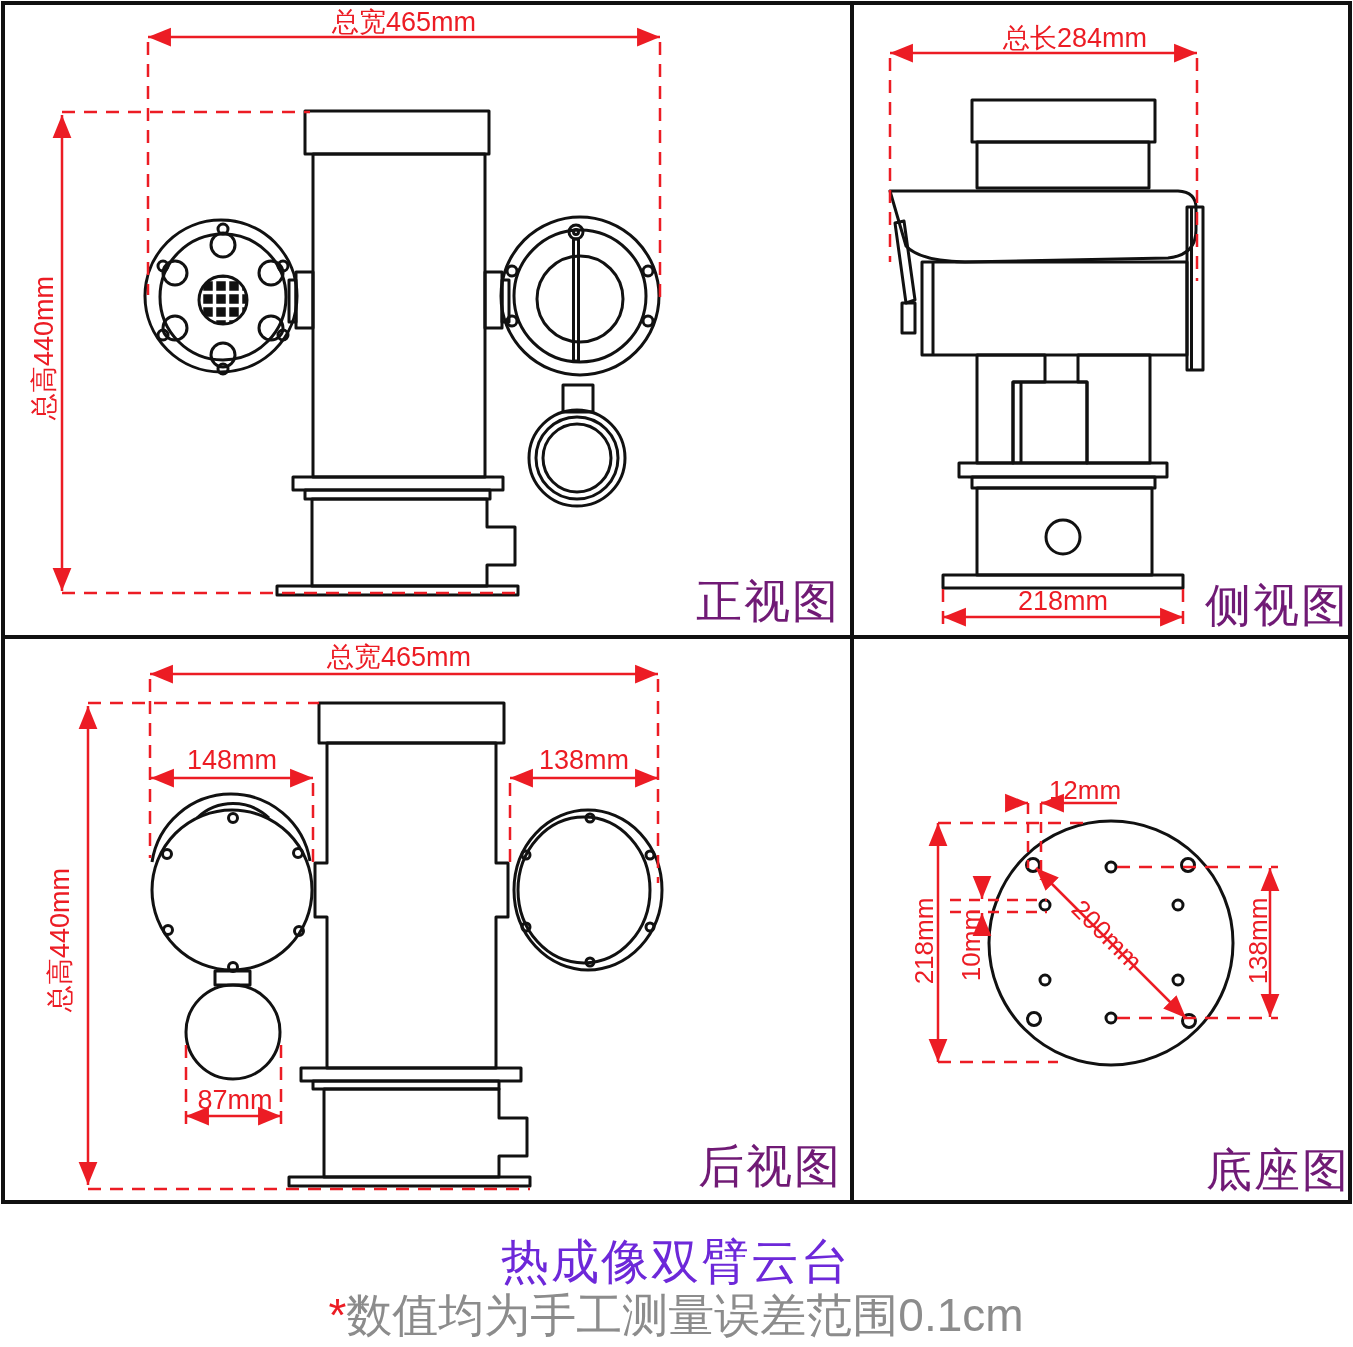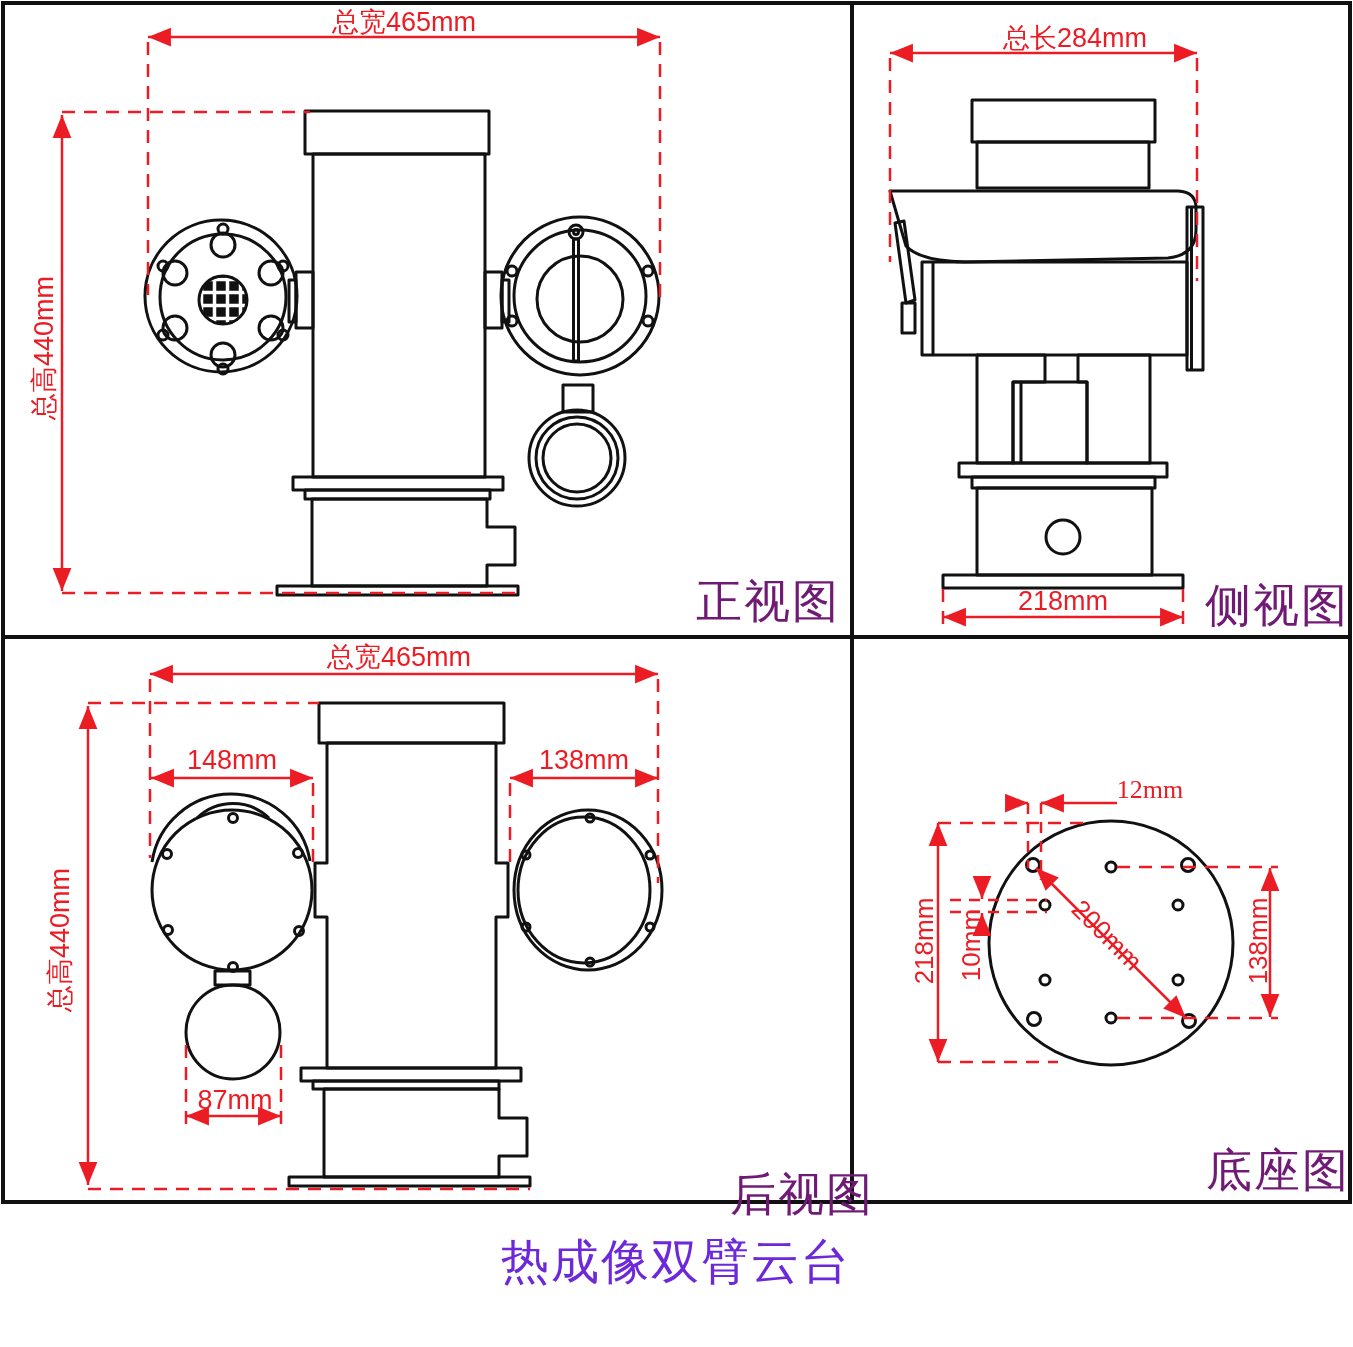--- a/index.html
+++ b/index.html
@@ -246,24 +246,25 @@
 
   <span class="dim" style="left:1075px;top:38px;">总长284mm</span>
   <span class="dim" style="left:1063px;top:601px;">218mm</span>
   <span class="vlabel" style="left:1277px;top:605px;">侧视图</span>
 
   <span class="dim" style="left:399px;top:657px;">总宽465mm</span>
   <span class="dim rot" style="left:60px;top:940px;">总高440mm</span>
   <span class="dim" style="left:232px;top:760px;">148mm</span>
   <span class="dim" style="left:584px;top:760px;">138mm</span>
   <span class="dim" style="left:235px;top:1100px;">87mm</span>
-  <span class="vlabel" style="left:770px;top:1194px;margin-left:32px;">后视图</span>
-
-  <span class="dim small" style="left:1150px;top:790px;font-family:Liberation Serif, serif;">12mm</span>
+  <span class="vlabel" style="left:770px;top:1166px;">后视图</span>
+
+  <span class="dim small" style="left:1085px;top:790px;">12mm</span>
   <span class="dim small rot" style="left:924px;top:941px;">218mm</span>
   <span class="dim small rot" style="left:971px;top:945px;">10mm</span>
   <span class="dim small rot45" style="left:1107px;top:935px;">200mm</span>
   <span class="dim small rot" style="left:1258px;top:941px;">138mm</span>
   <span class="vlabel" style="left:1278px;top:1170px;text-align:right;">底座图</span>
 
   <div class="caption-title">热成像双臂云台</div>
+  <div class="caption-note"><span class="star">*</span><span>数值均为手工测量误差范围0.1cm</span></div>
 
 </div>
 
 </body></html>

